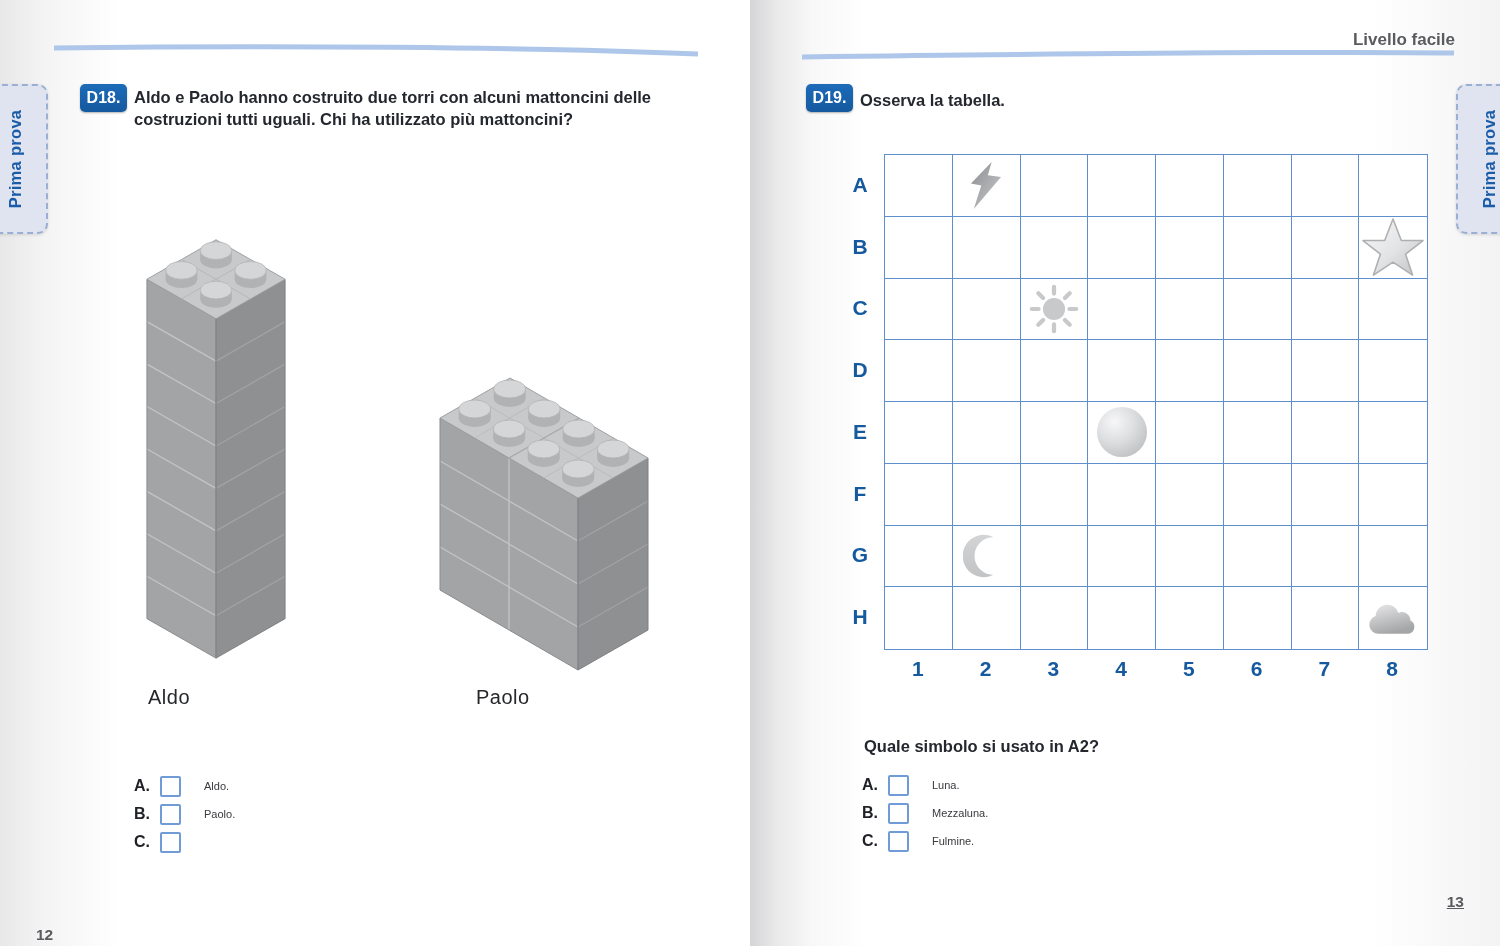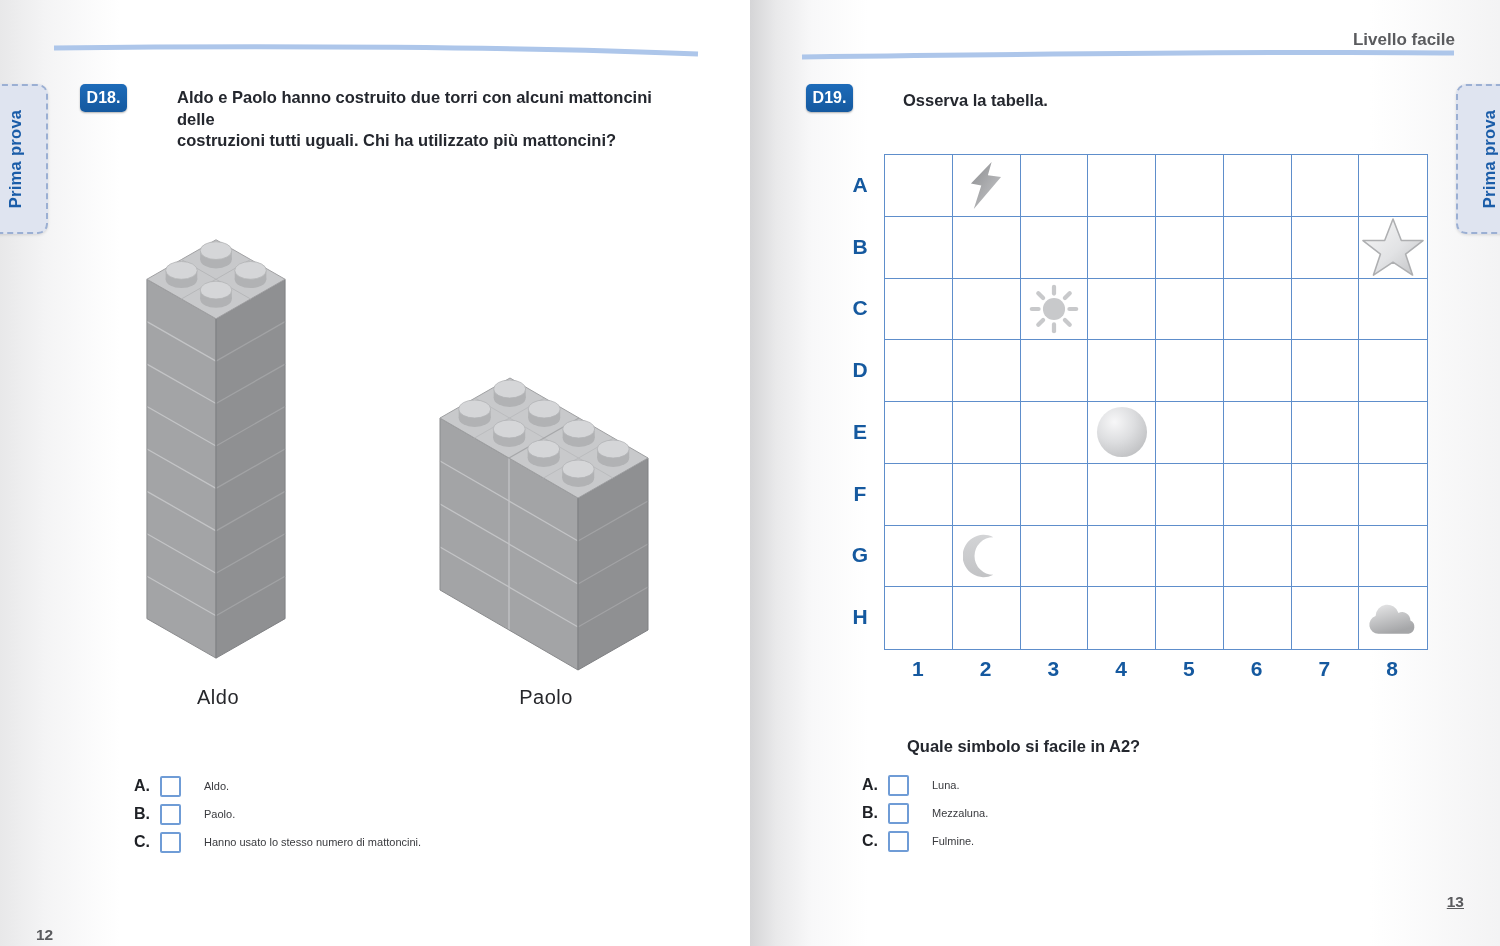--- a/index.html
+++ b/index.html
@@ -23,40 +23,40 @@
     font-weight:bold;font-size:17px;color:var(--gray-text,#5a5b5e);}
 
   
   .qbox{position:absolute;width:47px;height:28px;border-radius:5px;
     background:linear-gradient(180deg,#1d6bb9,var(--accent-blue,#15599f));
     color:#fff;font-weight:bold;font-size:16px;
     display:flex;align-items:center;justify-content:center;
     box-shadow:0 1px 2px rgba(0,0,0,.3);}
 
   .qtext{position:absolute;font-weight:bold;font-size:16.5px;line-height:21.5px;color:#24272e;}
-  .qtext span{display:block;margin-left:43px;}
+  .qtext span{display:block;}
 
   
   .side-tab{position:absolute;top:84px;width:62px;height:146px;
     background:#dfe4f0;border:2px dashed #9bafd3;border-radius:10px;
     box-shadow:0 1px 3px rgba(0,0,0,.12);}
   .side-tab span{position:absolute;top:50%;left:50%;
     transform:translate(-50%,-50%) rotate(-90deg);white-space:nowrap;
     font-weight:bold;font-size:16.5px;color:#1a5ca8;letter-spacing:.3px;}
   .side-tab.left{left:-18px;}
   .side-tab.right{left:1456px;}
 
   
   .opt-row{position:absolute;display:flex;align-items:center;height:22px;}
   .opt-letter{font-weight:bold;font-size:16px;color:#1f2126;width:26px;}
   .checkbox{width:17px;height:17px;border:2px solid #6f9cd6;border-radius:2px;background:#fff;flex:none;}
   .opt-text{font-size:11px;color:#393a3e;margin-left:23px;white-space:nowrap;}
 
   
-  .tower-label{position:absolute;width:140px;text-align:center;
+  .tower-label{position:absolute;width:140px;text-align:left;
     font-size:20px;color:#26272b;letter-spacing:.5px;}
 
   .page-num{position:absolute;top:893px;font-weight:bold;font-size:15.5px;color:var(--gray-text,#5a5b5e);}
 
   
   .grid{position:absolute;left:884px;top:154px;width:542px;height:494px;
     display:grid;grid-template-columns:repeat(8,1fr);grid-template-rows:repeat(8,1fr);
     border:1.5px solid var(--grid-line,#5e8ecb);background:#fff;}
   .cell{border-right:1.5px solid var(--grid-line,#5e8ecb);
         border-bottom:1.5px solid var(--grid-line,#5e8ecb);
@@ -196,21 +196,20 @@
     <span class="opt-text">Aldo.</span>
   </div>
   <div class="opt-row" style="left:134px;top:803px;">
     <span class="opt-letter">B.</span>
     <span class="checkbox"></span>
     <span class="opt-text">Paolo.</span>
   </div>
   <div class="opt-row" style="left:134px;top:831px;">
     <span class="opt-letter">C.</span>
     <span class="checkbox"></span>
-    <span class="opt-text">Hanno usato lo stesso numero di mattoncini.</span>
   </div>
 
   <div class="page-num" style="left:36px;margin-top:33px;">12</div>
 </div>
 
 <div class="page page-right"></div>
 
 <div class="level-label">Livello facile</div>
 
 <svg class="swoosh" style="left:800px;top:46px;" width="658" height="16">
@@ -375,21 +374,21 @@
     <div>2</div>
     <div>3</div>
     <div>4</div>
     <div>5</div>
     <div>6</div>
     <div>7</div>
     <div>8</div>
   </div>
 
 <div class="qtext" style="left:864px;top:736px;">
-  <span>Quale simbolo si facile in A2?</span>
+  <span>Quale simbolo si usato in A2?</span>
 </div>
 
 <div class="opt-row" style="left:862px;top:774px;">
   <span class="opt-letter">A.</span>
   <span class="checkbox"></span>
   <span class="opt-text">Luna.</span>
 </div>
 <div class="opt-row" style="left:862px;top:802px;">
   <span class="opt-letter">B.</span>
   <span class="checkbox"></span>

